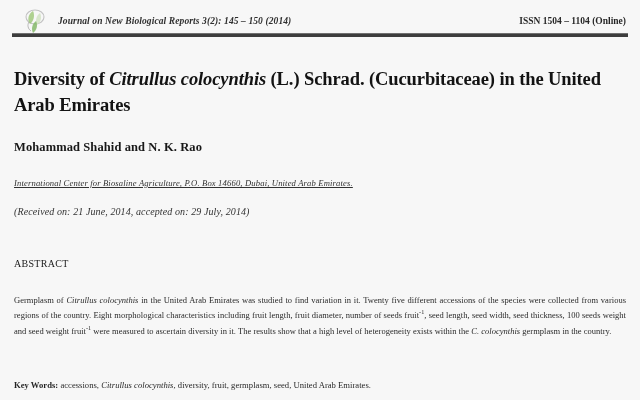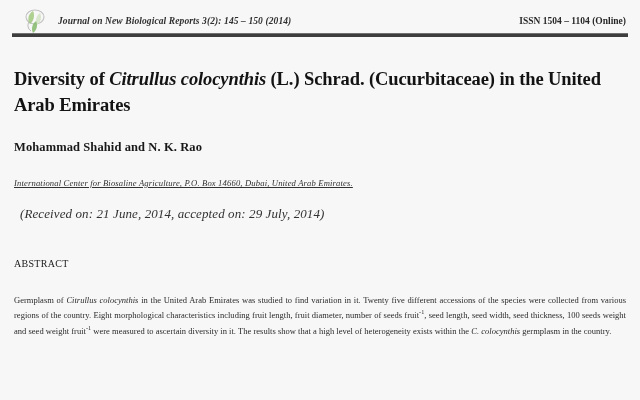--- a/index.html
+++ b/index.html
@@ -104,23 +104,23 @@
     font-size: 8.6px;
     font-style: italic;
     color: #2e2e2e;
     letter-spacing: 0.15px;
     text-decoration: underline;
   }
 
   
   .dates {
     position: absolute;
-    left: 20px;
+    left: 14px;
     top: 206px;
-    font-size: 13px;
+    font-size: 10px;
     font-style: italic;
     color: #2e2e2e;
     letter-spacing: 0.1px;
   }
 
   
   .abstract-heading {
     position: absolute;
     left: 14px;
     top: 258px;
@@ -186,14 +186,15 @@
   <div class="authors">Mohammad Shahid and N. K. Rao</div>
 
   <div class="affiliation">International Center for Biosaline Agriculture, P.O. Box 14660, Dubai, United Arab Emirates.</div>
 
   <div class="dates">(Received on: 21 June, 2014, accepted on: 29 July, 2014)</div>
 
   <div class="abstract-heading">ABSTRACT</div>
 
   <p class="abstract-body"><span>Germplasm of </span><span class="sp">Citrullus colocynthis</span><span> in the United Arab Emirates was studied to find variation in it. Twenty five different accessions of the species were collected from various regions of the country. Eight morphological characteristics including fruit length, fruit diameter, number of seeds fruit</span><sup>-1</sup><span>, seed length, seed width, seed thickness, 100 seeds weight and seed weight fruit</span><sup>-1</sup><span> were measured to ascertain diversity in it. The results show that a high level of heterogeneity exists within the </span><span class="sp">C. colocynthis</span><span> germplasm in the country.</span></p>
 
+  <p class="keywords"><span class="kw-label">Key Words:</span><span> accessions, </span><span class="sp">Citrullus colocynthis</span><span>, diversity, fruit, germplasm, seed, United Arab Emirates.</span></p>
 
 </div>
 
 </body></html>

